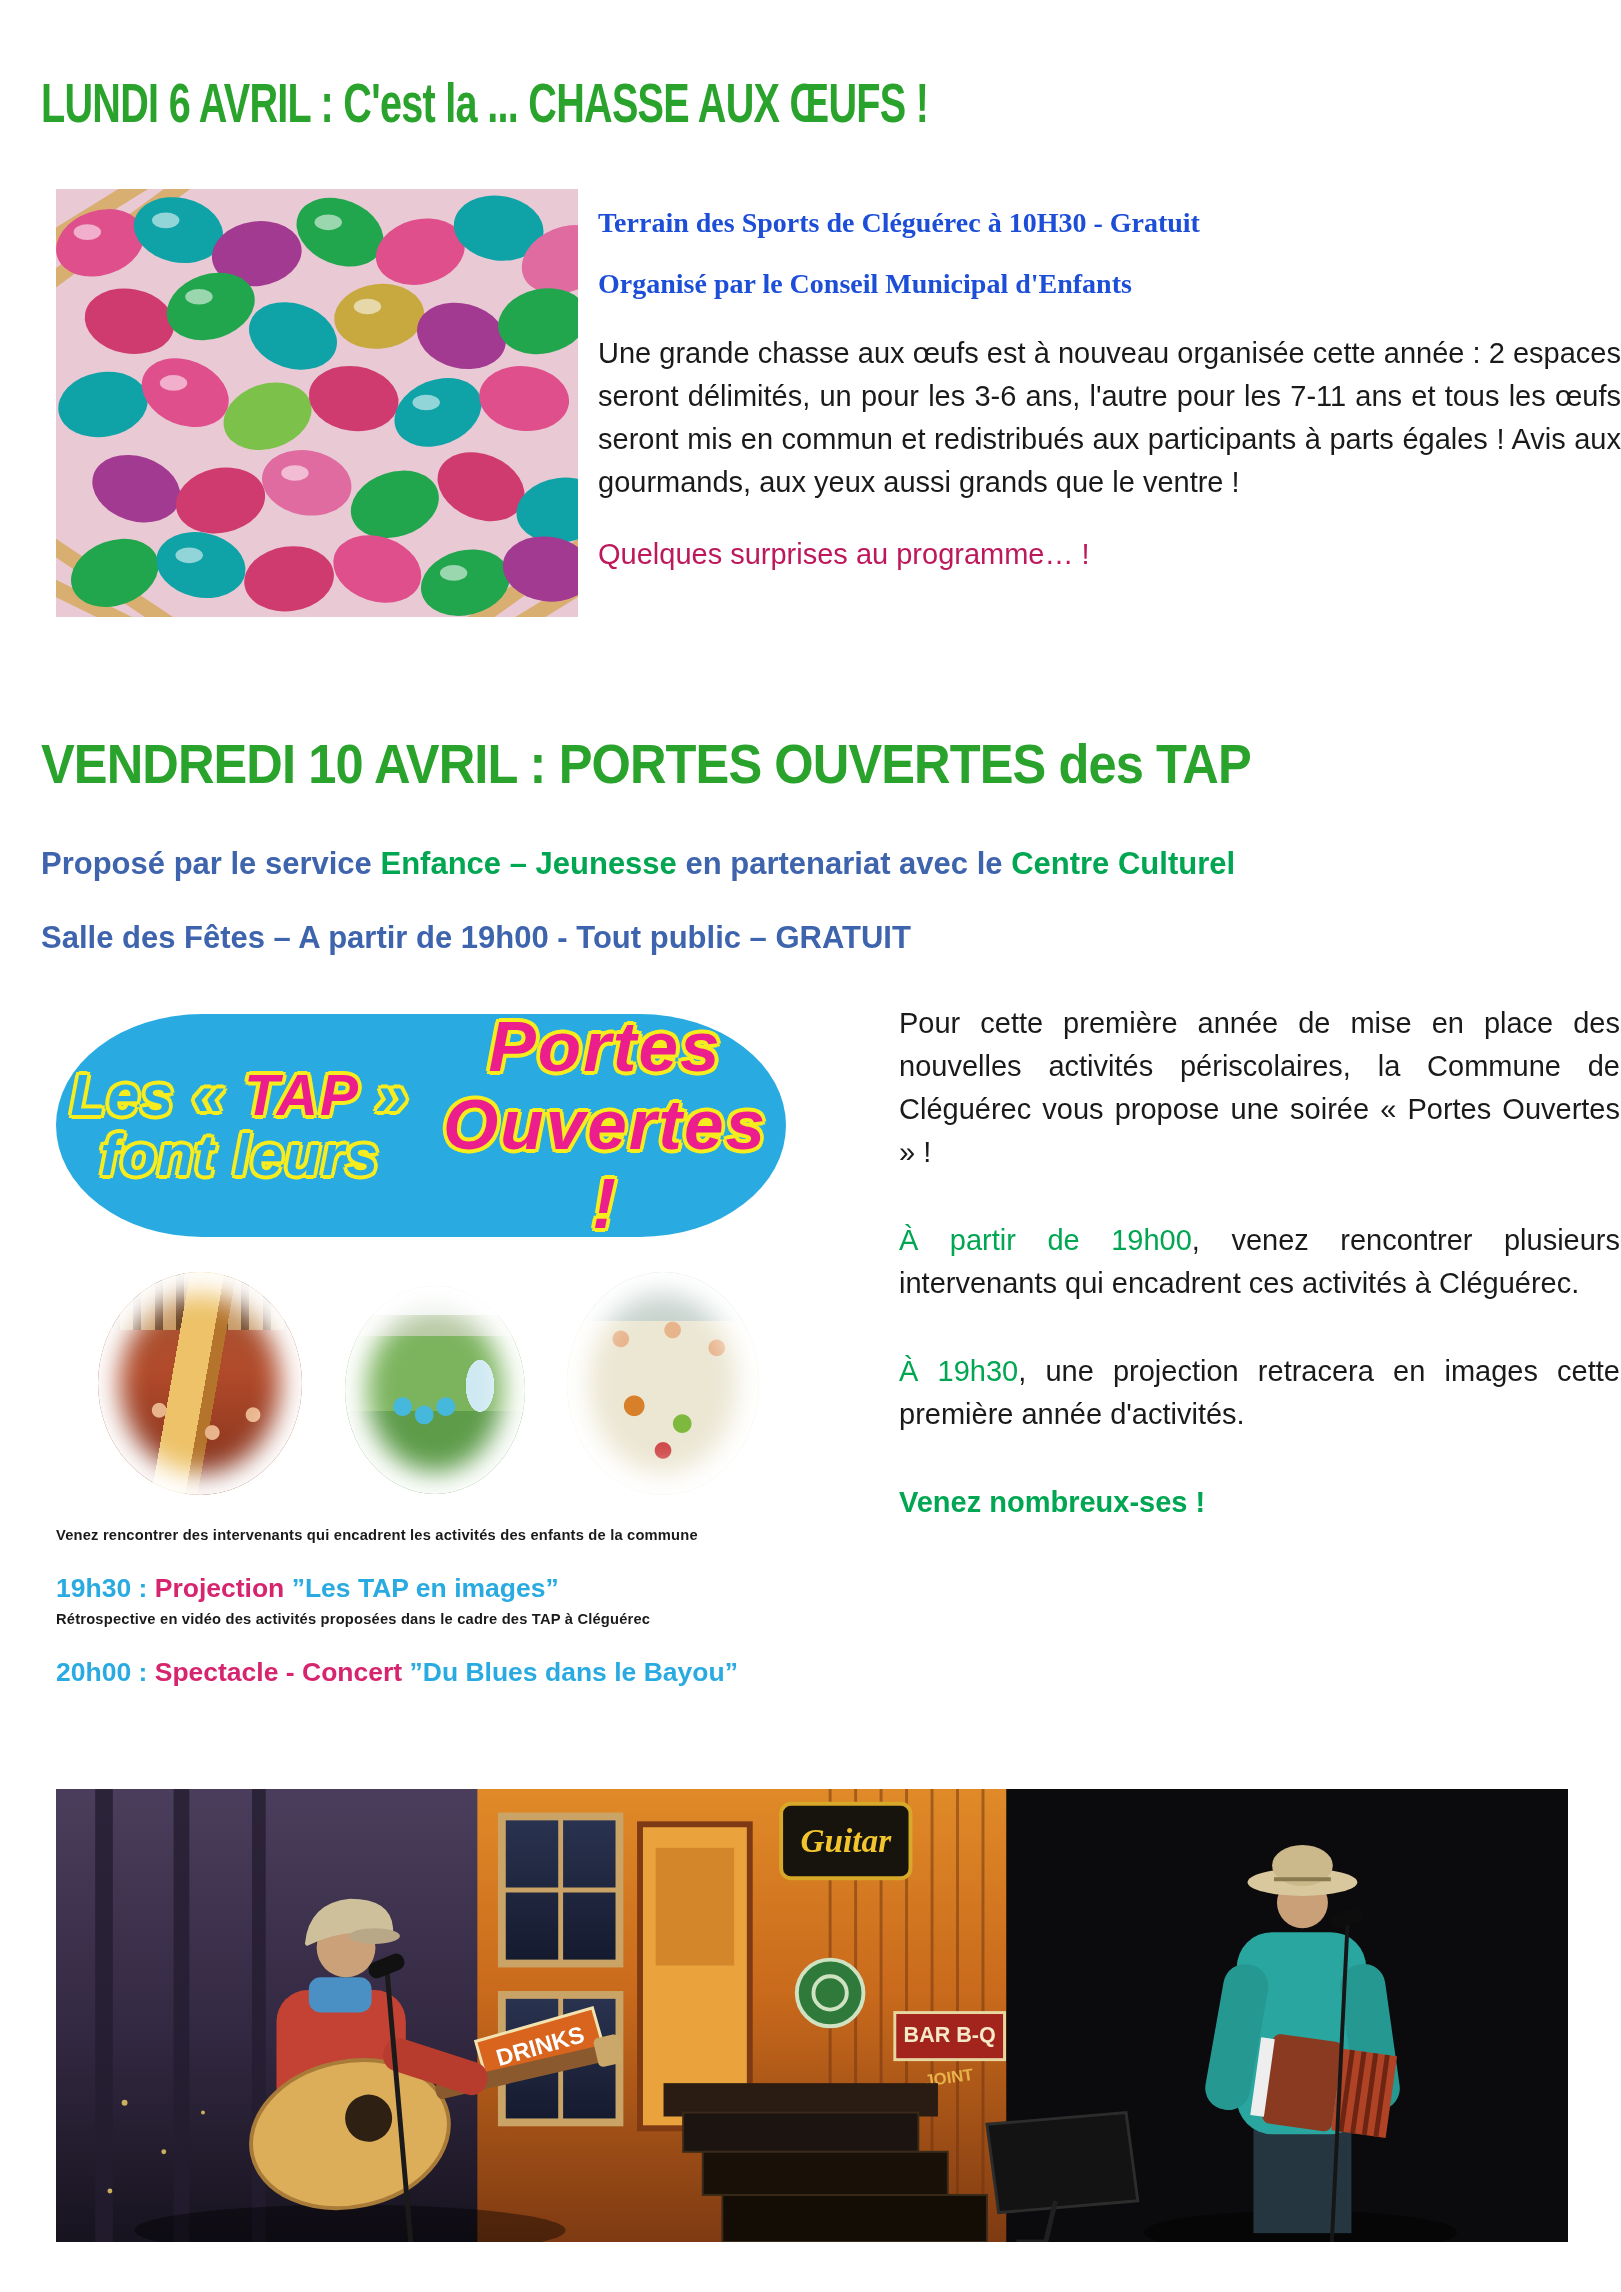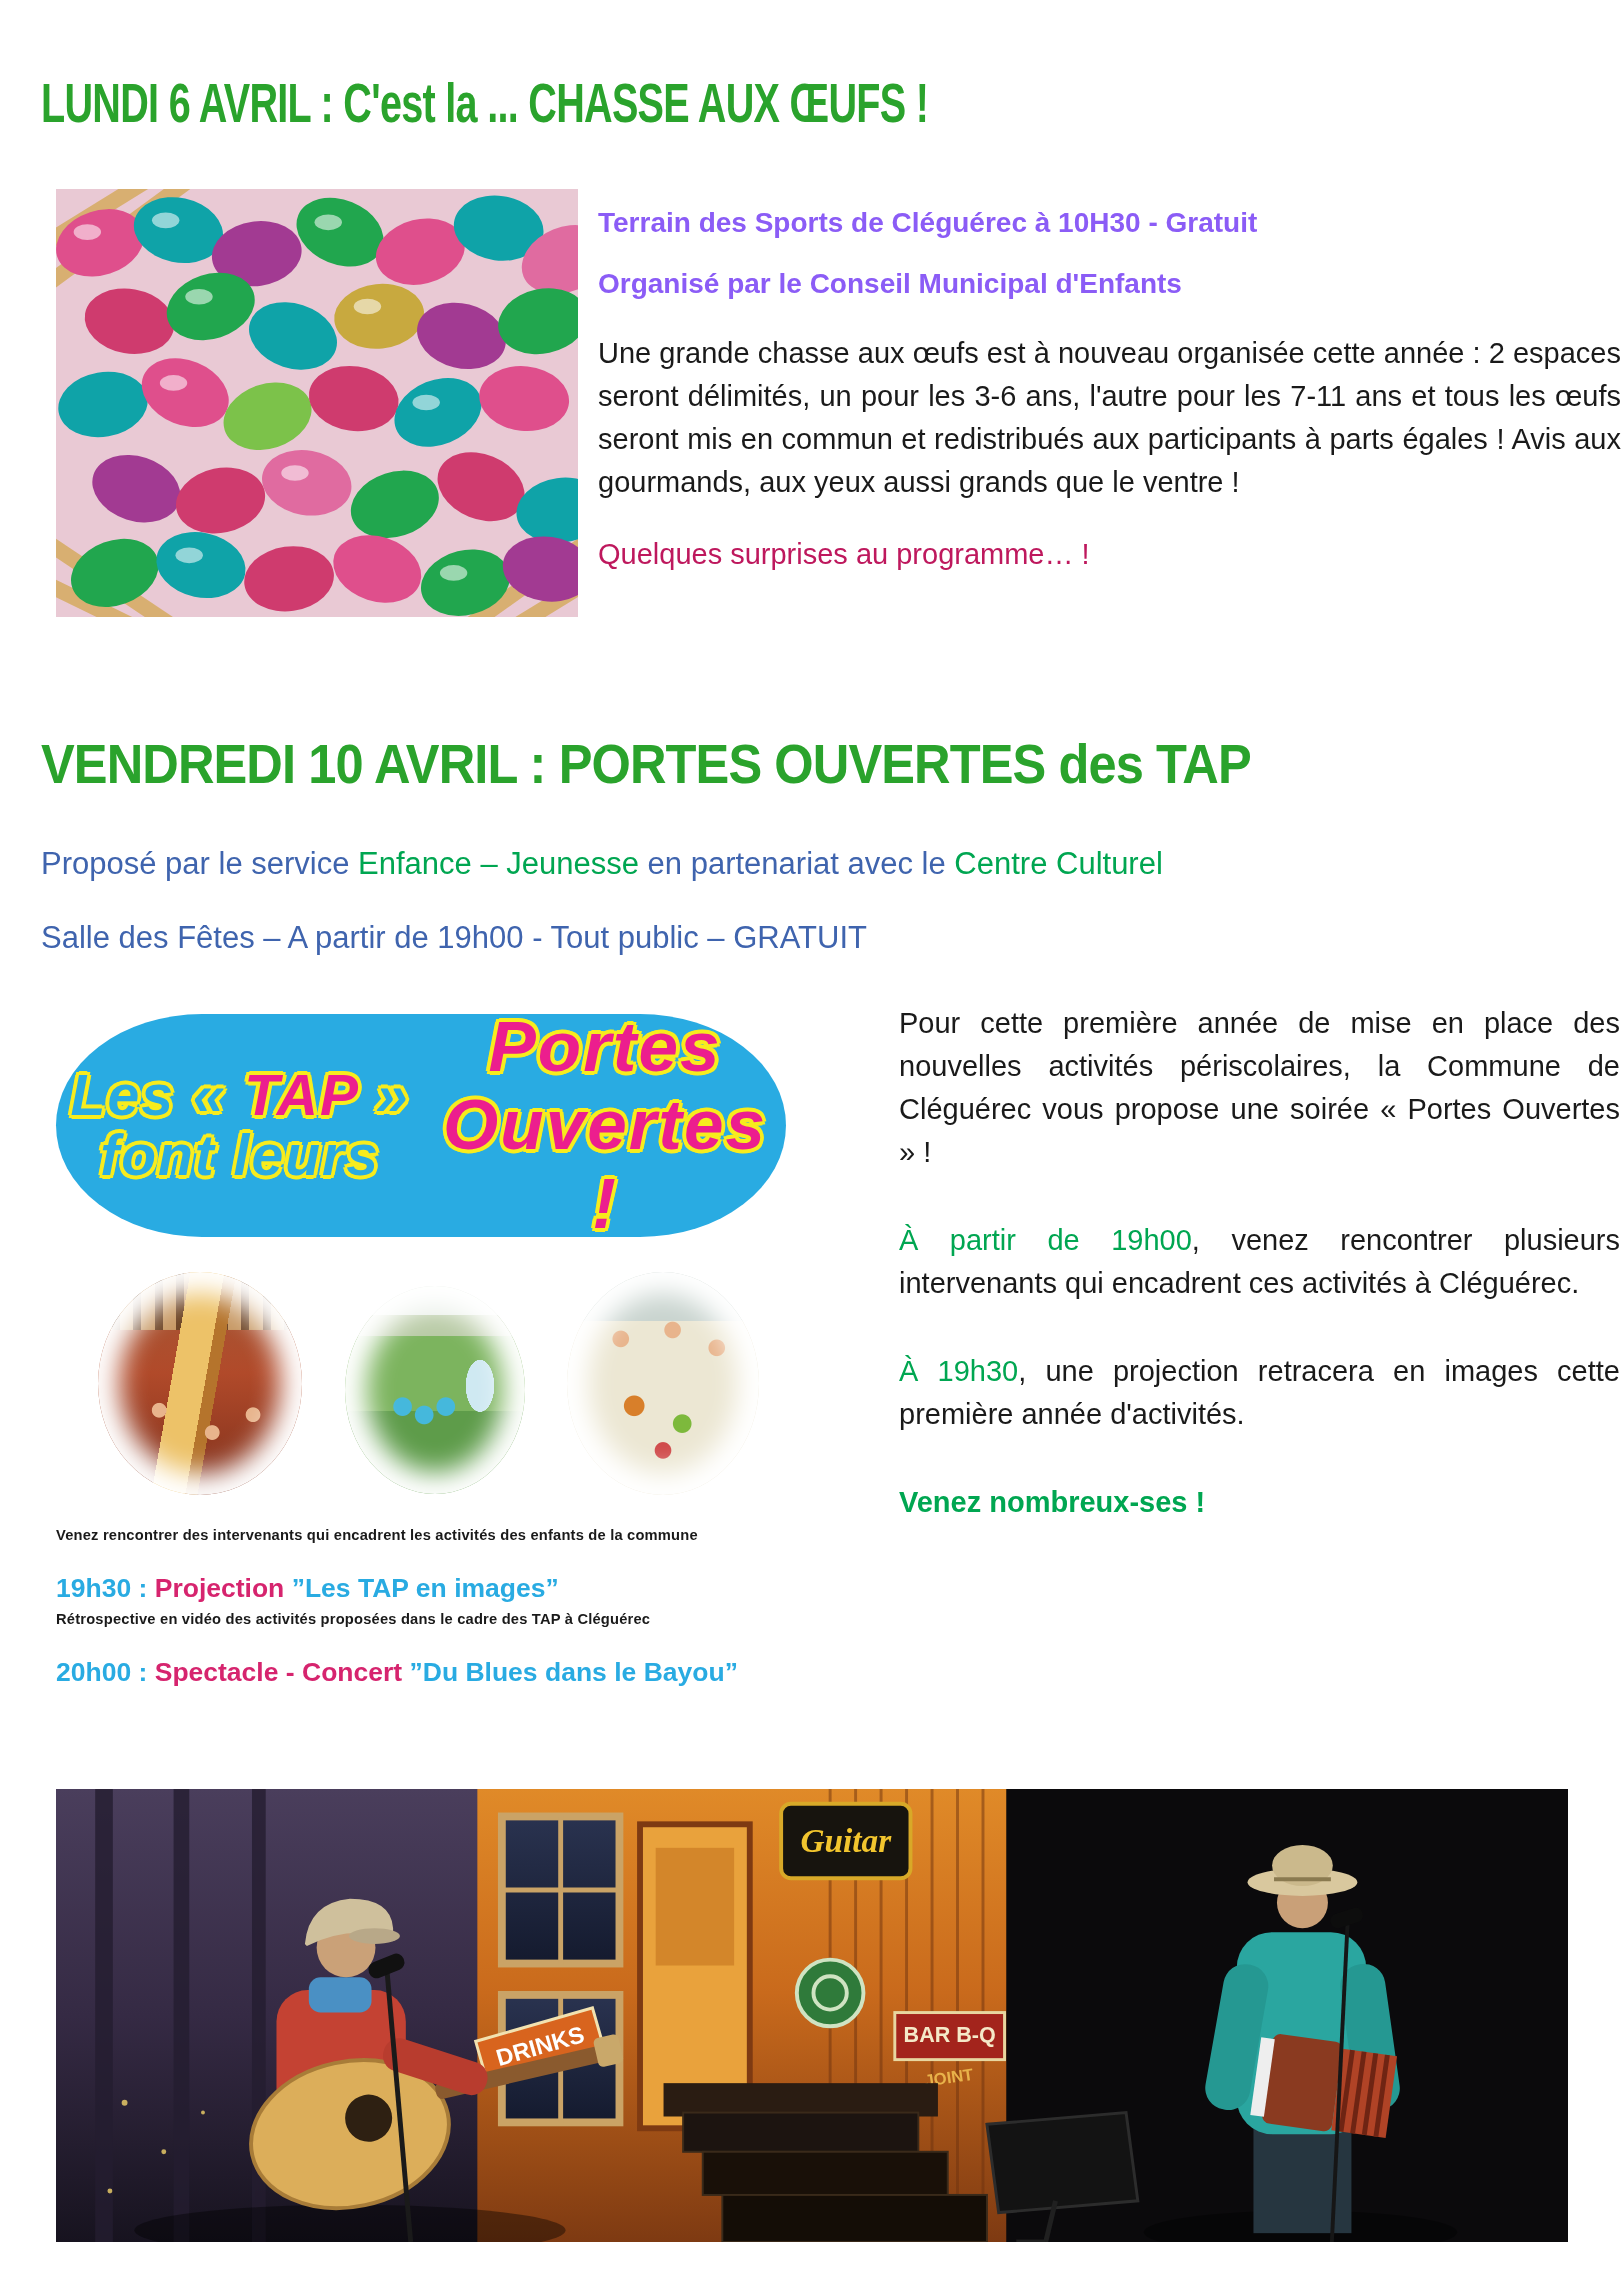--- a/index.html
+++ b/index.html
@@ -9,26 +9,26 @@
   
   .big-title{position:absolute;left:41px;margin:0;font-weight:bold;font-size:55px;line-height:1;
              color:#2aa32c;white-space:nowrap;transform-origin:left center;letter-spacing:-1px;}
   .t1{top:76px;transform:scaleX(.72);}
   .t2{top:737px;transform:scaleX(.92);}
 
   
   .eggs{position:absolute;left:56px;top:189px;width:522px;height:428px;}
   .eggs svg{width:100%;height:100%;display:block;}
   .s1-right{position:absolute;left:598px;top:199px;width:1023px;}
-  .blue-line{margin:0 0 13.7px 0;font-weight:bold;font-size:28px;line-height:47px;color:#8b5cf6;}
+  .blue-line{margin:0 0 13.7px 0;font-weight:bold;font-size:28px;line-height:47px;color:#1d4ed8;font-family:Liberation Serif, serif;}
   .body-par{margin:25.5px 0 0 0;font-size:29px;line-height:43px;text-align:justify;color:#1a1a1a;}
   .body-par2{margin:29px 0 0 0;font-size:29px;line-height:43px;color:#be185d;}
 
   
-  .sub2{position:absolute;left:41px;margin:0;font-weight:normal;font-size:31px;line-height:1.2;white-space:nowrap;text-align:right;}
+  .sub2{position:absolute;left:41px;margin:0;font-weight:bold;font-size:31px;line-height:1.2;white-space:nowrap;text-align:right;}
   .sub2.l1{top:845px;}
   .sub2.l2{top:919px;color:#3f64ae;}
   .blue{color:#3f64ae;} .green-acc{color:#00a651;}
 
   
   .banner{position:absolute;left:56px;top:1014px;width:730px;height:223px;background:#29abe2;
           border-radius:28% 28% 28% 28% / 70% 70% 70% 70%;
           display:flex;flex-direction:row;align-items:center;justify-content:center;
           font-weight:bold;font-style:italic;text-align:center;}
   .outl{text-shadow:-2.9px -2.9px 0 #f7ec1e,2.9px -2.9px 0 #f7ec1e,-2.9px 2.9px 0 #f7ec1e,2.9px 2.9px 0 #f7ec1e,

